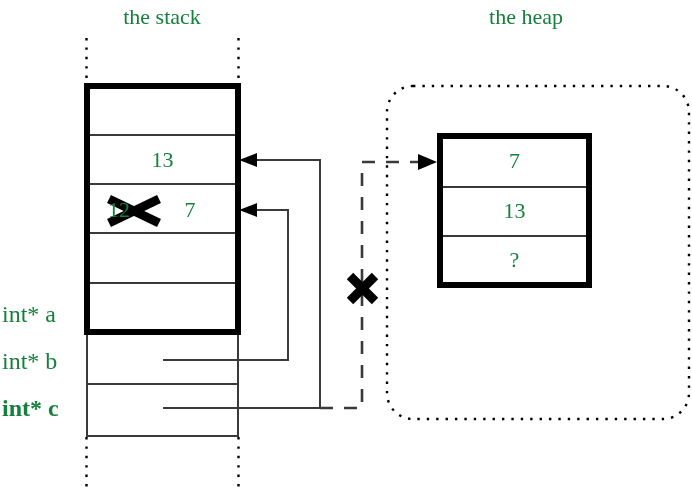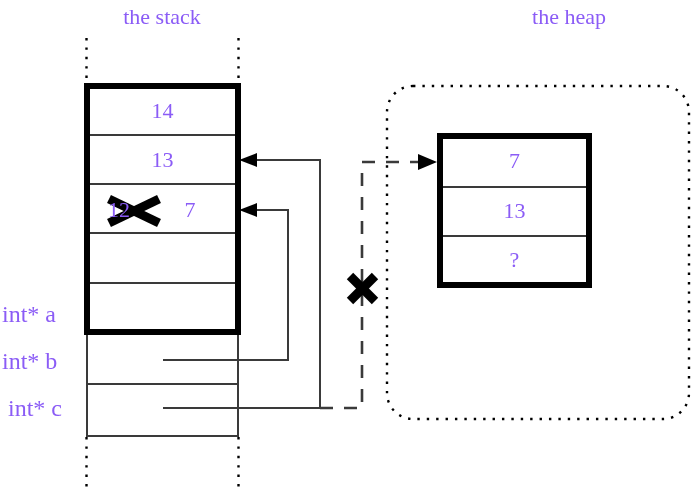--- a/index.html
+++ b/index.html
@@ -19,21 +19,21 @@
   #vector-layer {
     position: absolute;
     left: 0;
     top: 0;
     width: 692px;
     height: 489px;
   }
   .lbl {
     position: absolute;
     font-family: "Liberation Serif", "DejaVu Serif", serif;
-    color: #8b5cf6;
+    color: #15803d;
     white-space: pre;
     line-height: 1;
   }
   .title {
     font-size: 22px;
     text-align: center;
   }
   .side-label {
     font-size: 24px;
   }
@@ -93,37 +93,36 @@
 
     <g stroke="#000000" stroke-width="9" stroke-linecap="butt">
       <line x1="350" y1="276" x2="375" y2="301"></line>
       <line x1="350" y1="301" x2="375" y2="276"></line>
     </g>
 
   </svg>
 
   <div class="lbl title" style="left:82px; top:6px; width:160px;">the stack</div>
 
-  <div class="lbl title" style="left:446px; top:6px; width:160px;text-align:right;">the heap</div>
+  <div class="lbl title" style="left:446px; top:6px; width:160px;">the heap</div>
 
-  <div class="lbl cell-value" style="left:87px; top:100px; width:151px;">14</div>
 
   <div class="lbl cell-value" style="left:87px; top:149px; width:151px;">13</div>
 
   <div class="lbl struck-value" style="left:108px; top:199px; width:52px;">12</div>
 
   <div class="lbl extra-value" style="left:172px; top:199px; width:36px;">7</div>
 
 
 
   <div class="lbl side-label" style="left:2px; top:302px;">int* a</div>
 
   <div class="lbl side-label" style="left:2px; top:349px;">int* b</div>
 
-  <div class="lbl side-label" style="left:8px; top:396px;">int* c</div>
+  <div class="lbl side-label" style="left:2px; top:396px;font-weight:bold;">int* c</div>
 
   <div class="lbl cell-value" style="left:440px; top:150px; width:149px;">7</div>
 
   <div class="lbl cell-value" style="left:440px; top:200px; width:149px;">13</div>
 
   <div class="lbl cell-value" style="left:440px; top:249px; width:149px;">?</div>
 
 </div>
 
 </body></html>

